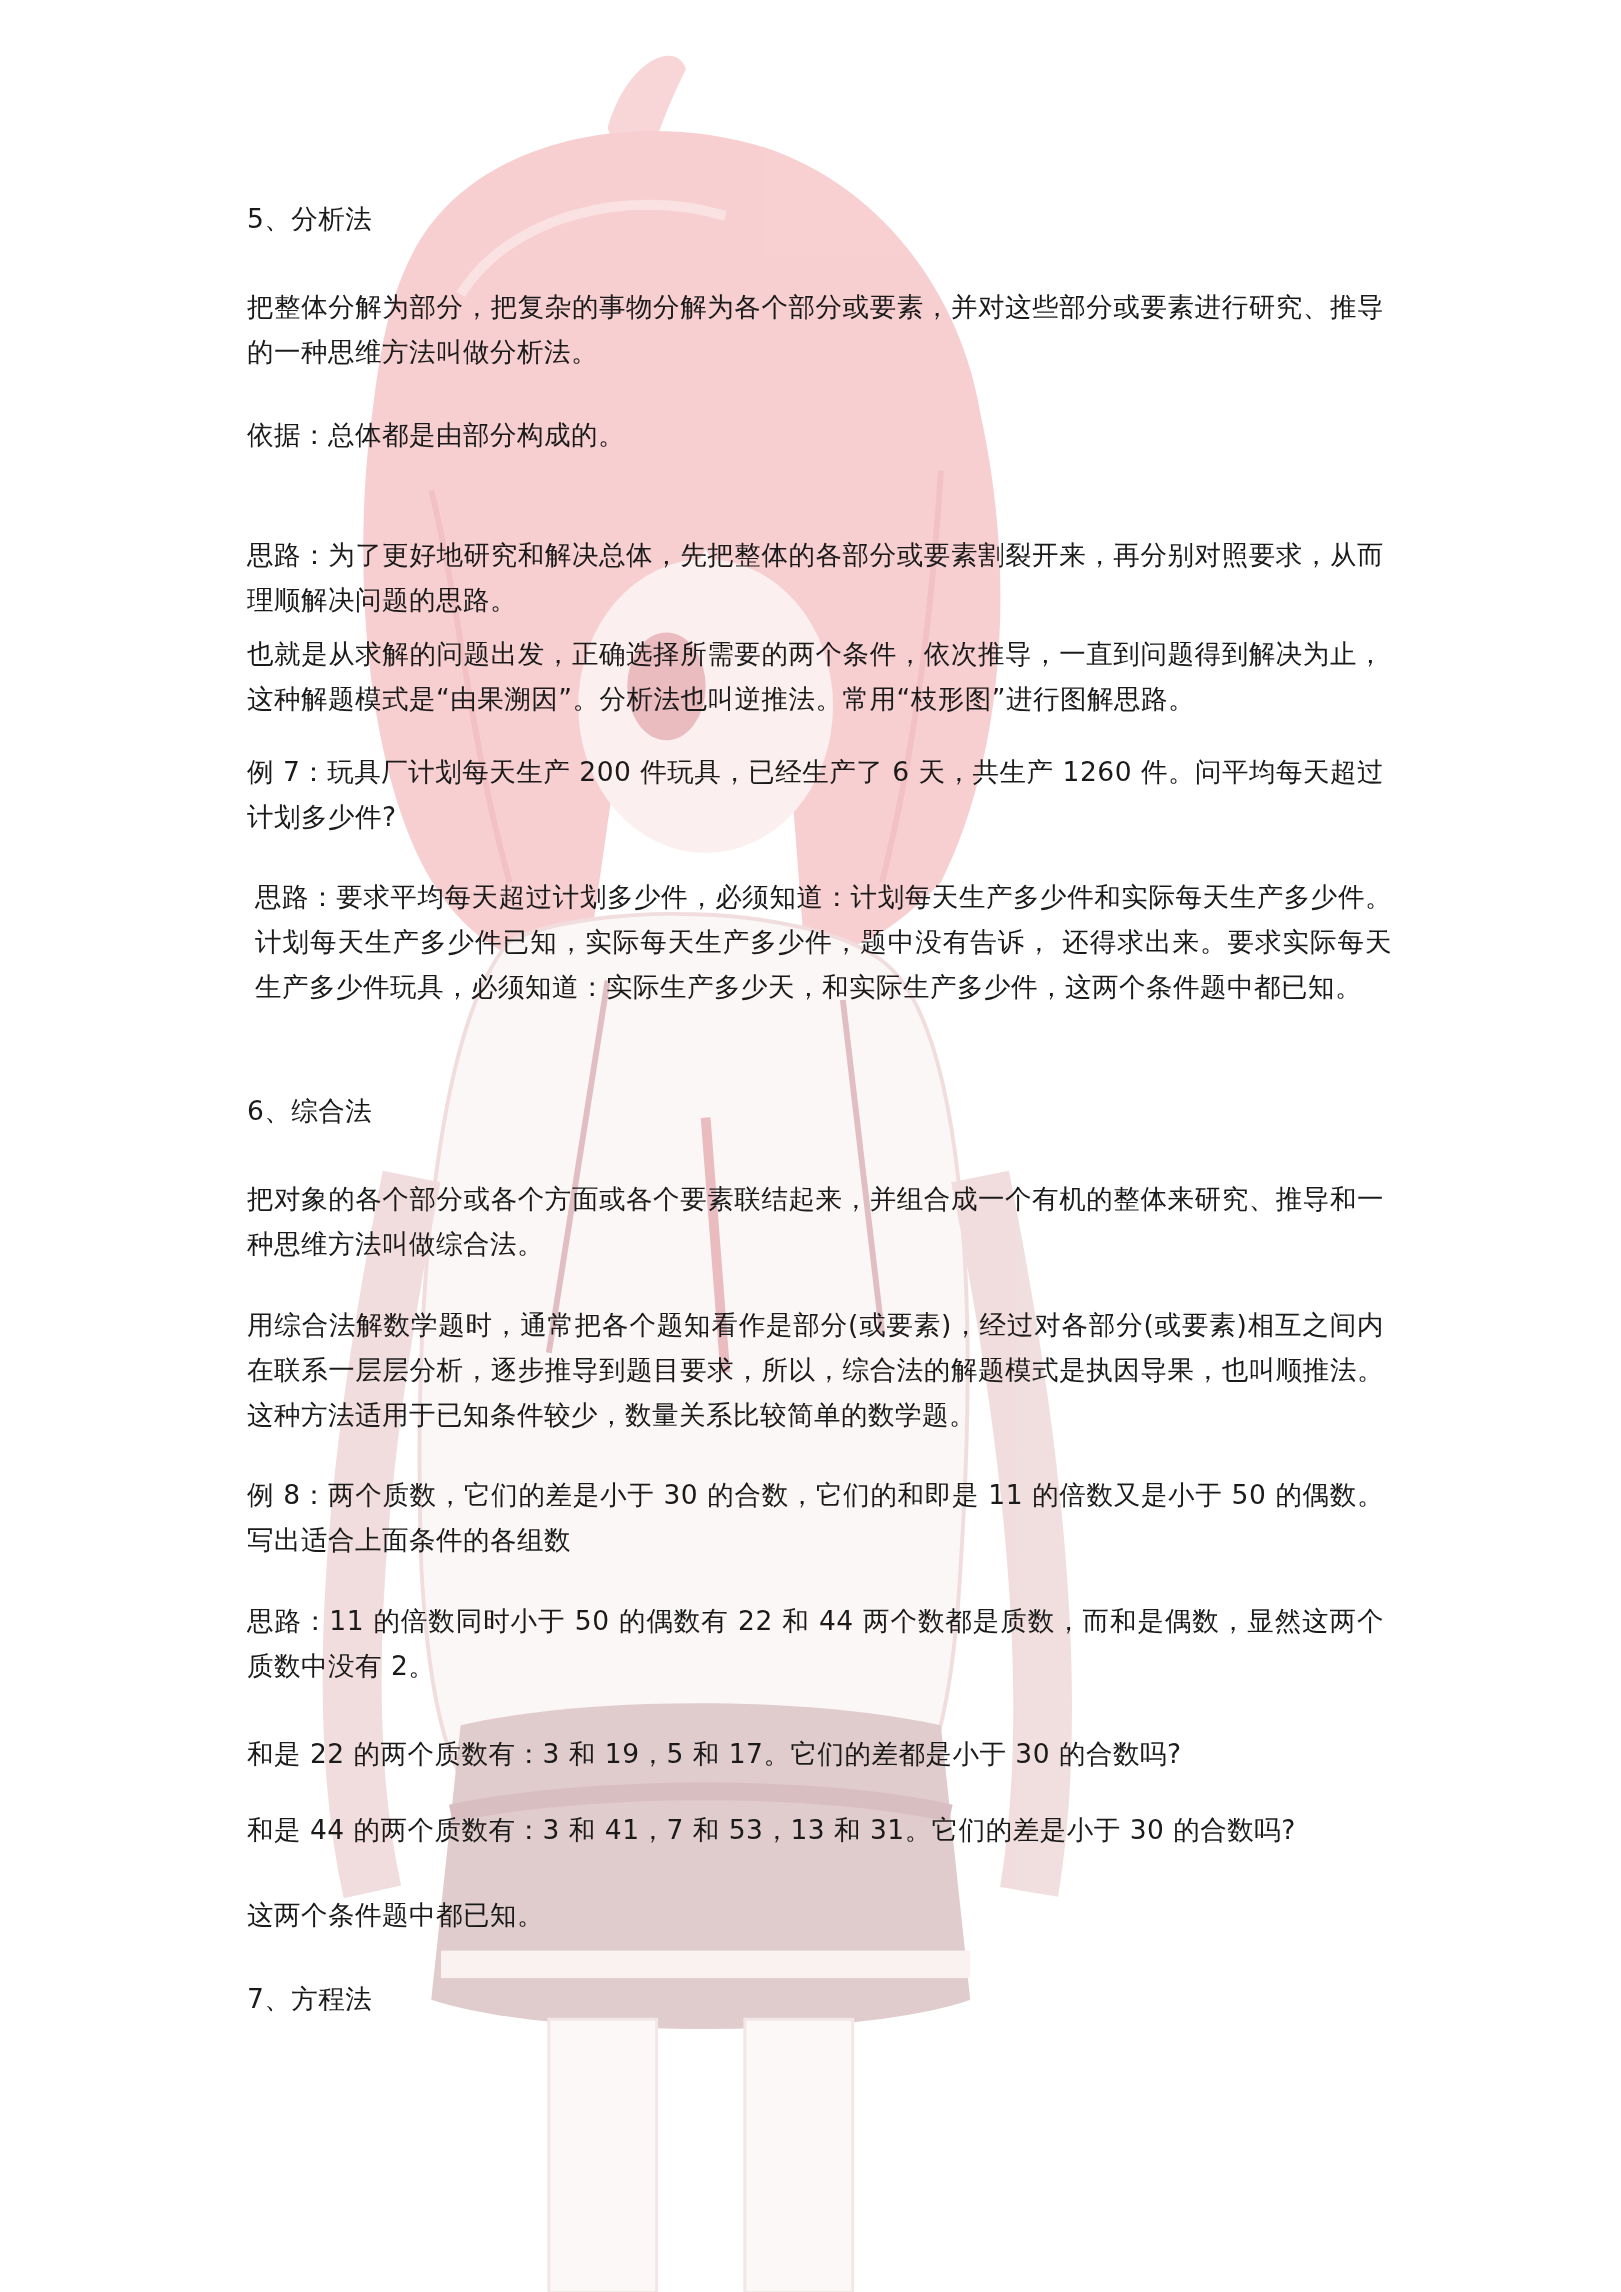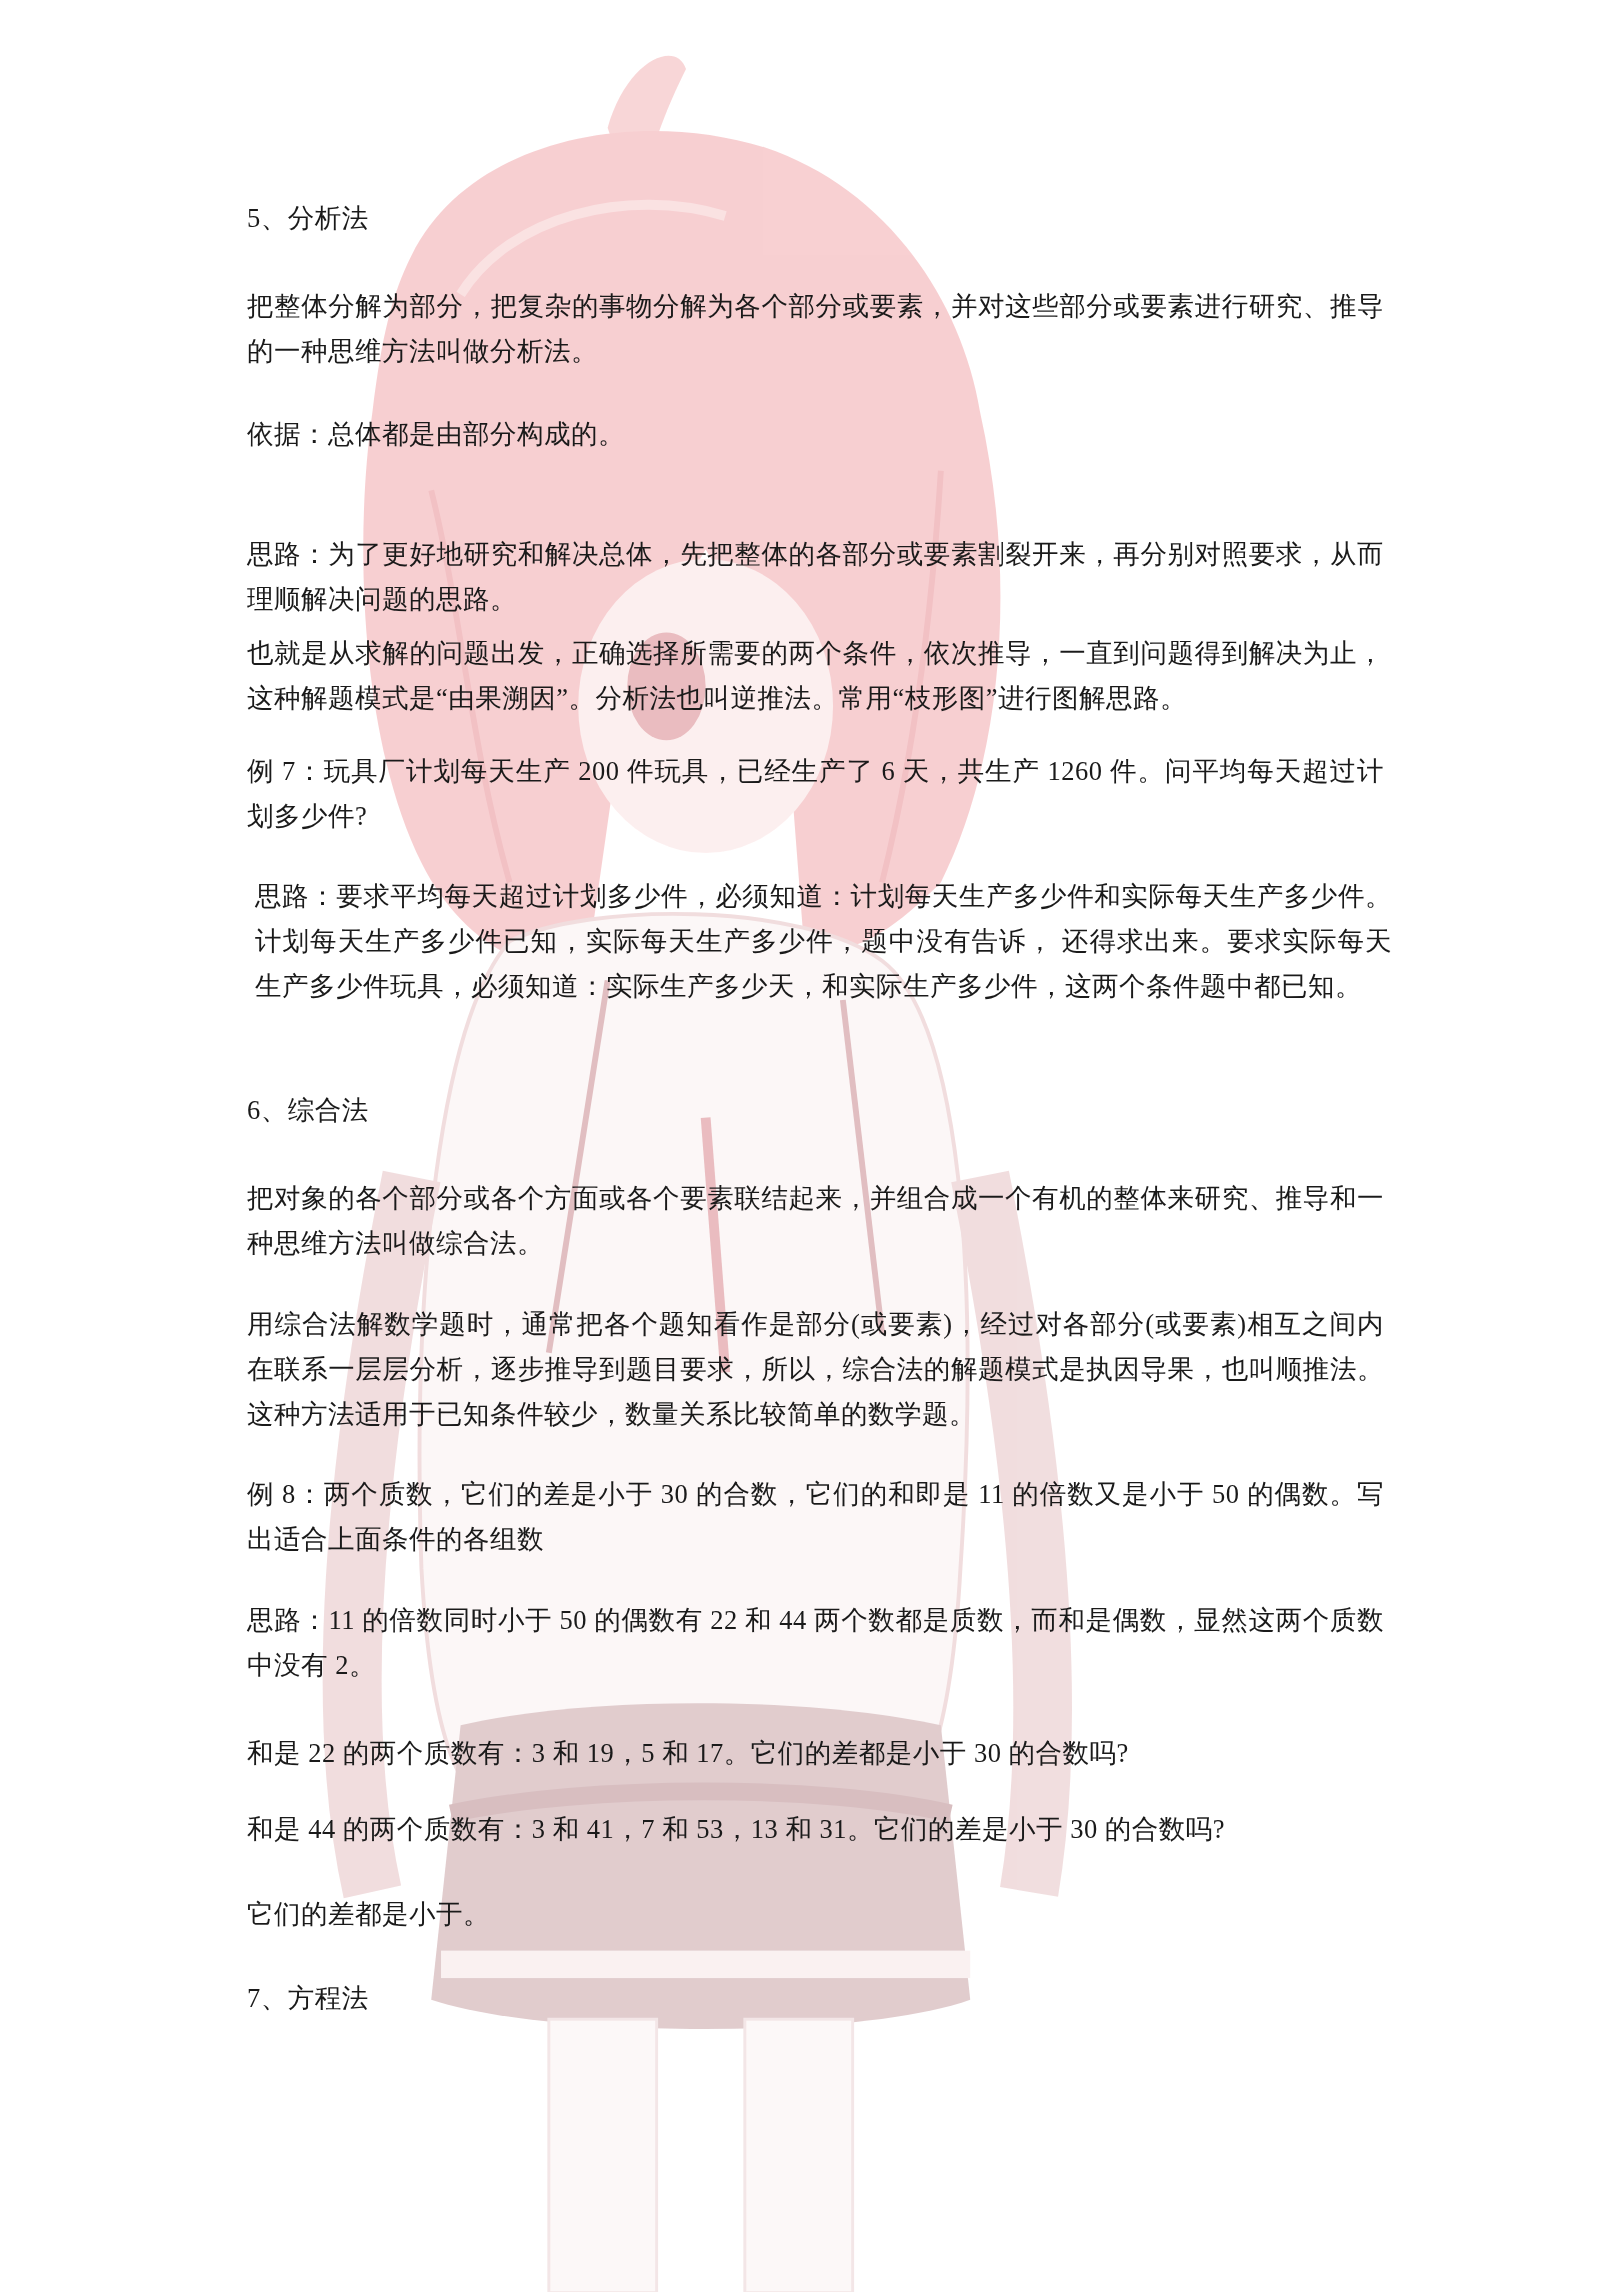--- a/index.html
+++ b/index.html
@@ -31,21 +31,20 @@
     }
     .para {
       position: absolute;
       left: 0;
       width: 1137px;
       font-size: 26.5px;
       line-height: 45px;
       margin: 0;
       text-align: justify;
       letter-spacing: 0.5px;
-      font-family: Liberation Serif, serif;
     }
     .heading {
       font-size: 26.5px;
     }
   </style>
 </head>
 <body>
 
 <svg class="watermark" viewBox="0 0 1654 2339" xmlns="http://www.w3.org/2000/svg">
   <g opacity="0.55">
@@ -89,17 +88,17 @@
   <p class="para" style="top:749px;">例 7：玩具厂计划每天生产 200 件玩具，已经生产了 6 天，共生产 1260 件。问平均每天超过计划多少件?</p>
   <p class="para" style="top:874px;margin-left:8px;">思路：要求平均每天超过计划多少件，必须知道：计划每天生产多少件和实际每天生产多少件。计划每天生产多少件已知，实际每天生产多少件，题中没有告诉， 还得求出来。要求实际每天生产多少件玩具，必须知道：实际生产多少天，和实际生产多少件，这两个条件题中都已知。</p>
 
   <div class="para heading" style="top:1088px;">6、综合法</div>
   <p class="para" style="top:1176px;">把对象的各个部分或各个方面或各个要素联结起来，并组合成一个有机的整体来研究、推导和一种思维方法叫做综合法。</p>
   <p class="para" style="top:1302px;">用综合法解数学题时，通常把各个题知看作是部分(或要素)，经过对各部分(或要素)相互之间内在联系一层层分析，逐步推导到题目要求，所以，综合法的解题模式是执因导果，也叫顺推法。这种方法适用于已知条件较少，数量关系比较简单的数学题。</p>
   <p class="para" style="top:1472px;">例 8：两个质数，它们的差是小于 30 的合数，它们的和即是 11 的倍数又是小于 50 的偶数。写出适合上面条件的各组数</p>
   <p class="para" style="top:1598px;">思路：11 的倍数同时小于 50 的偶数有 22 和 44 两个数都是质数，而和是偶数，显然这两个质数中没有 2。</p>
   <p class="para" style="top:1731px;">和是 22 的两个质数有：3 和 19，5 和 17。它们的差都是小于 30 的合数吗?</p>
   <p class="para" style="top:1807px;">和是 44 的两个质数有：3 和 41，7 和 53，13 和 31。它们的差是小于 30 的合数吗?</p>
-  <p class="para" style="top:1892px;">它们的差都是小于。</p>
+  <p class="para" style="top:1892px;">这两个条件题中都已知。</p>
 
   <div class="para heading" style="top:1976px;">7、方程法</div>
 </div>
 
 
 </body></html>

